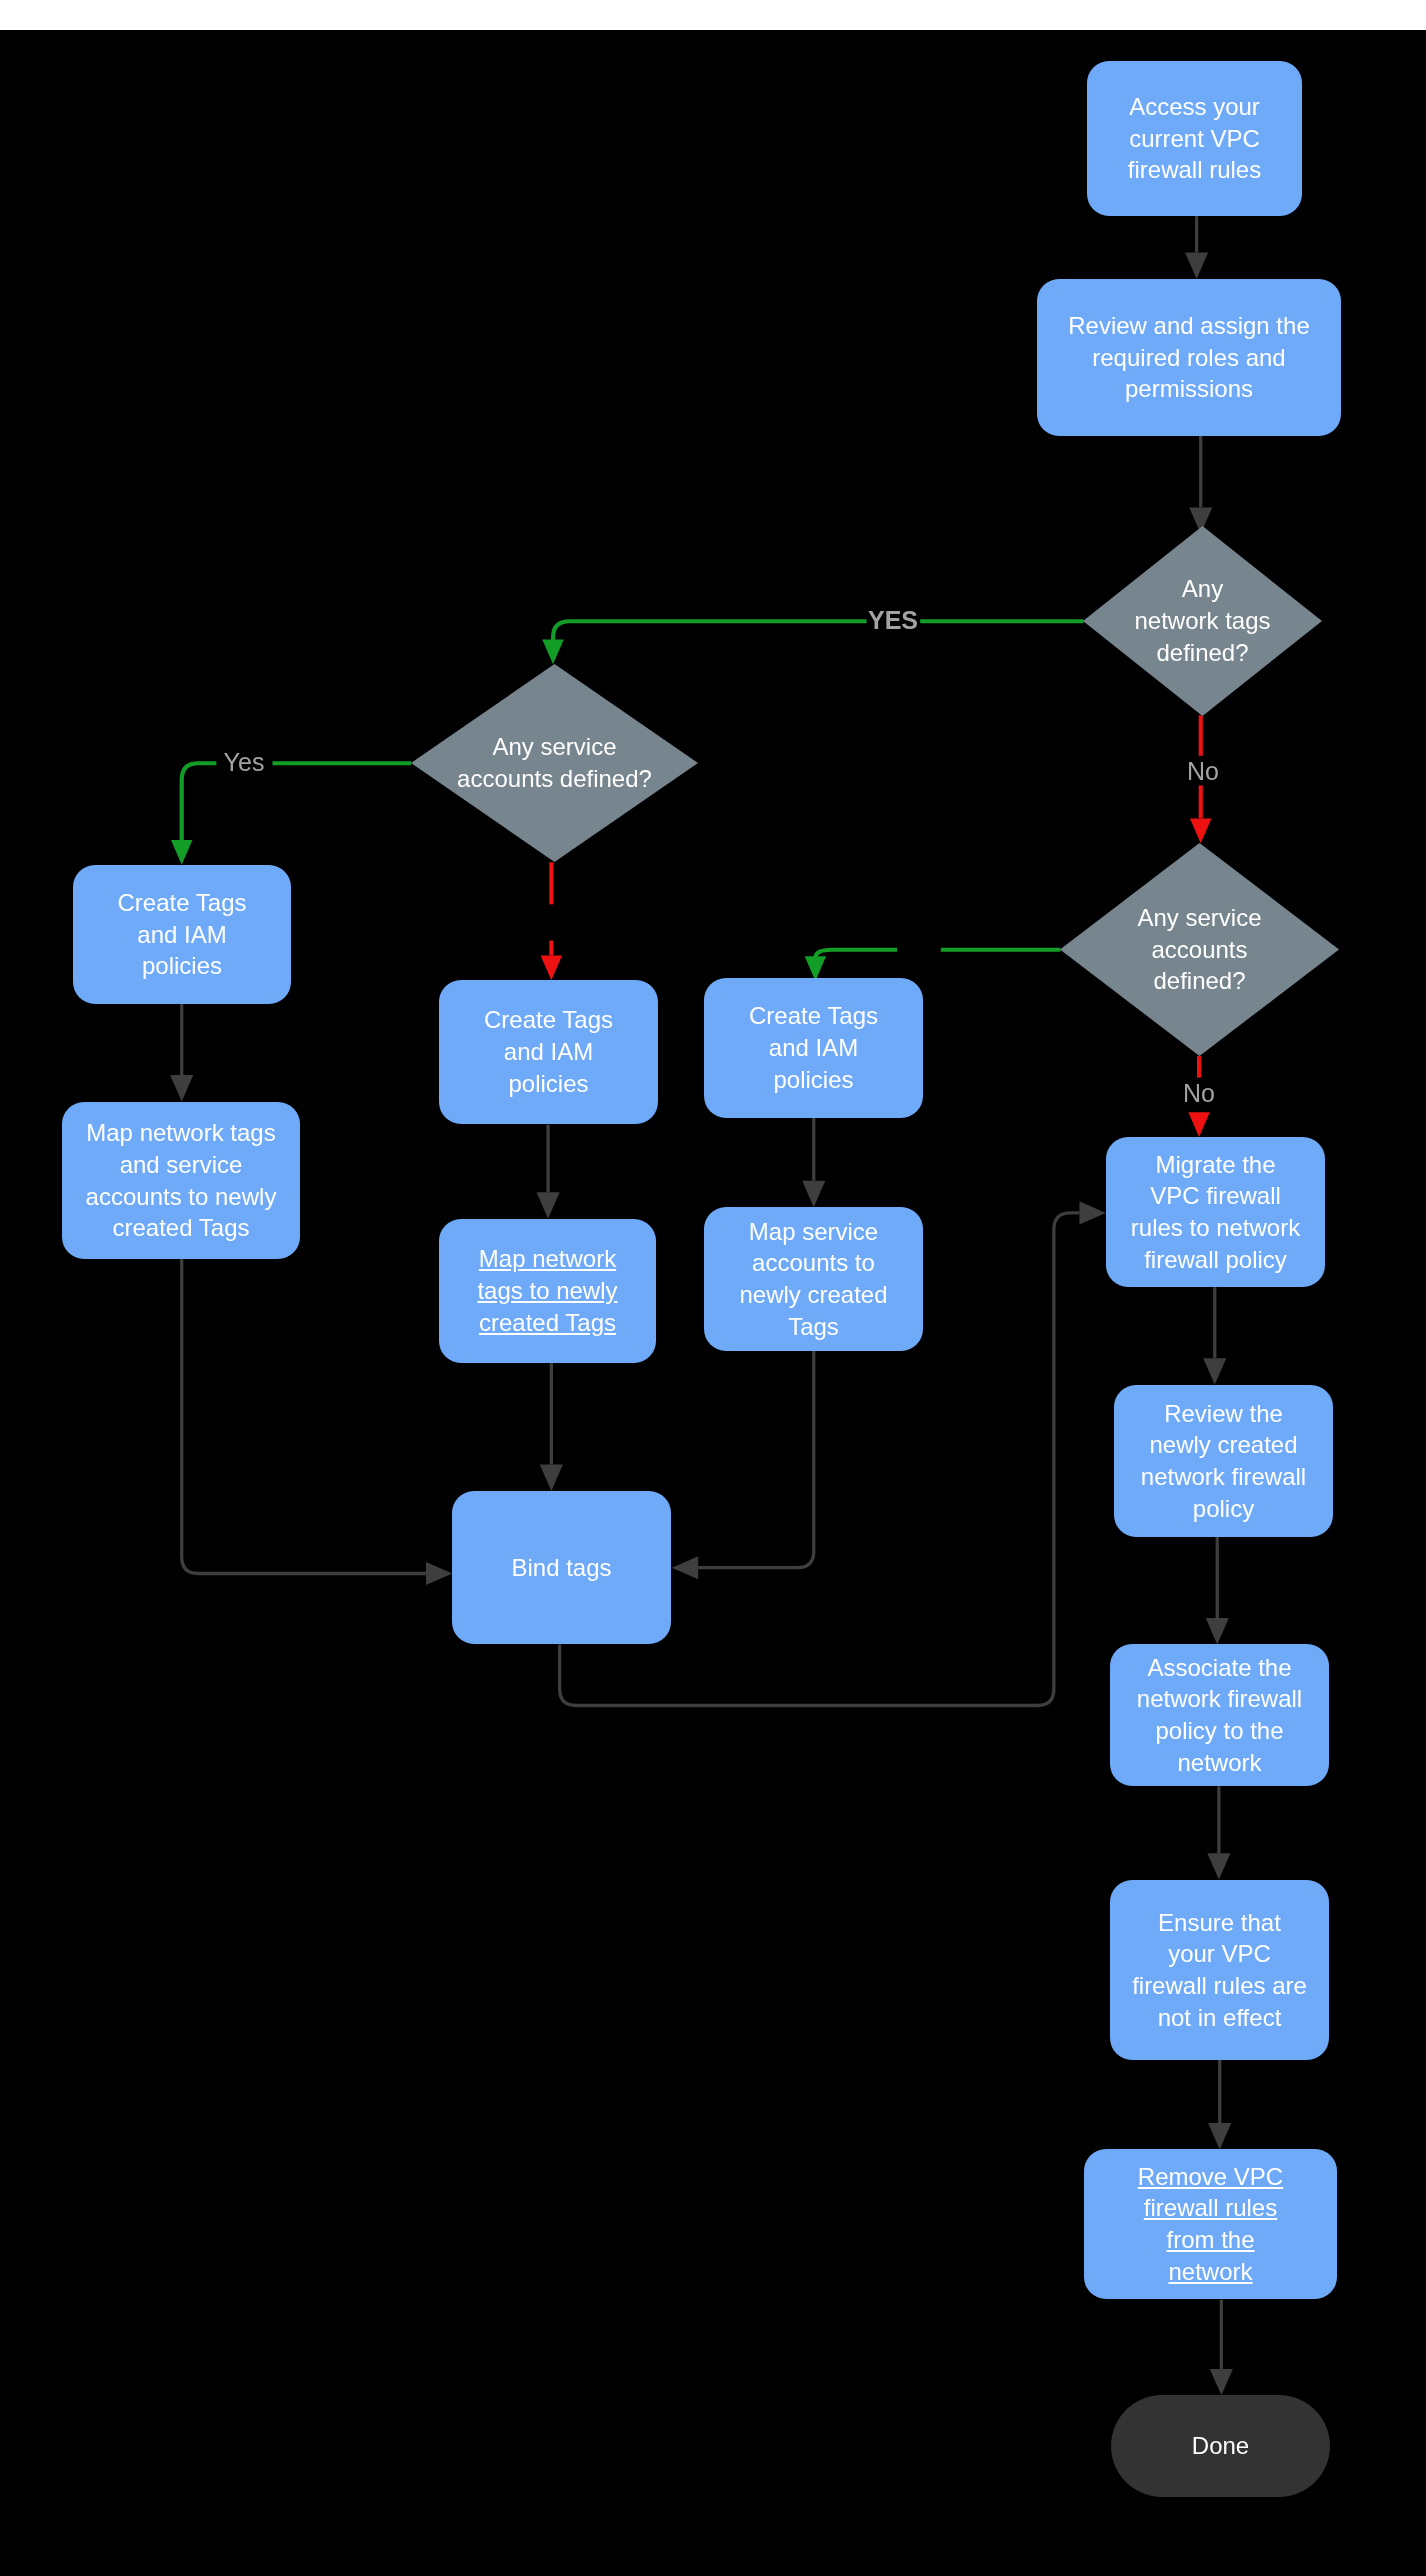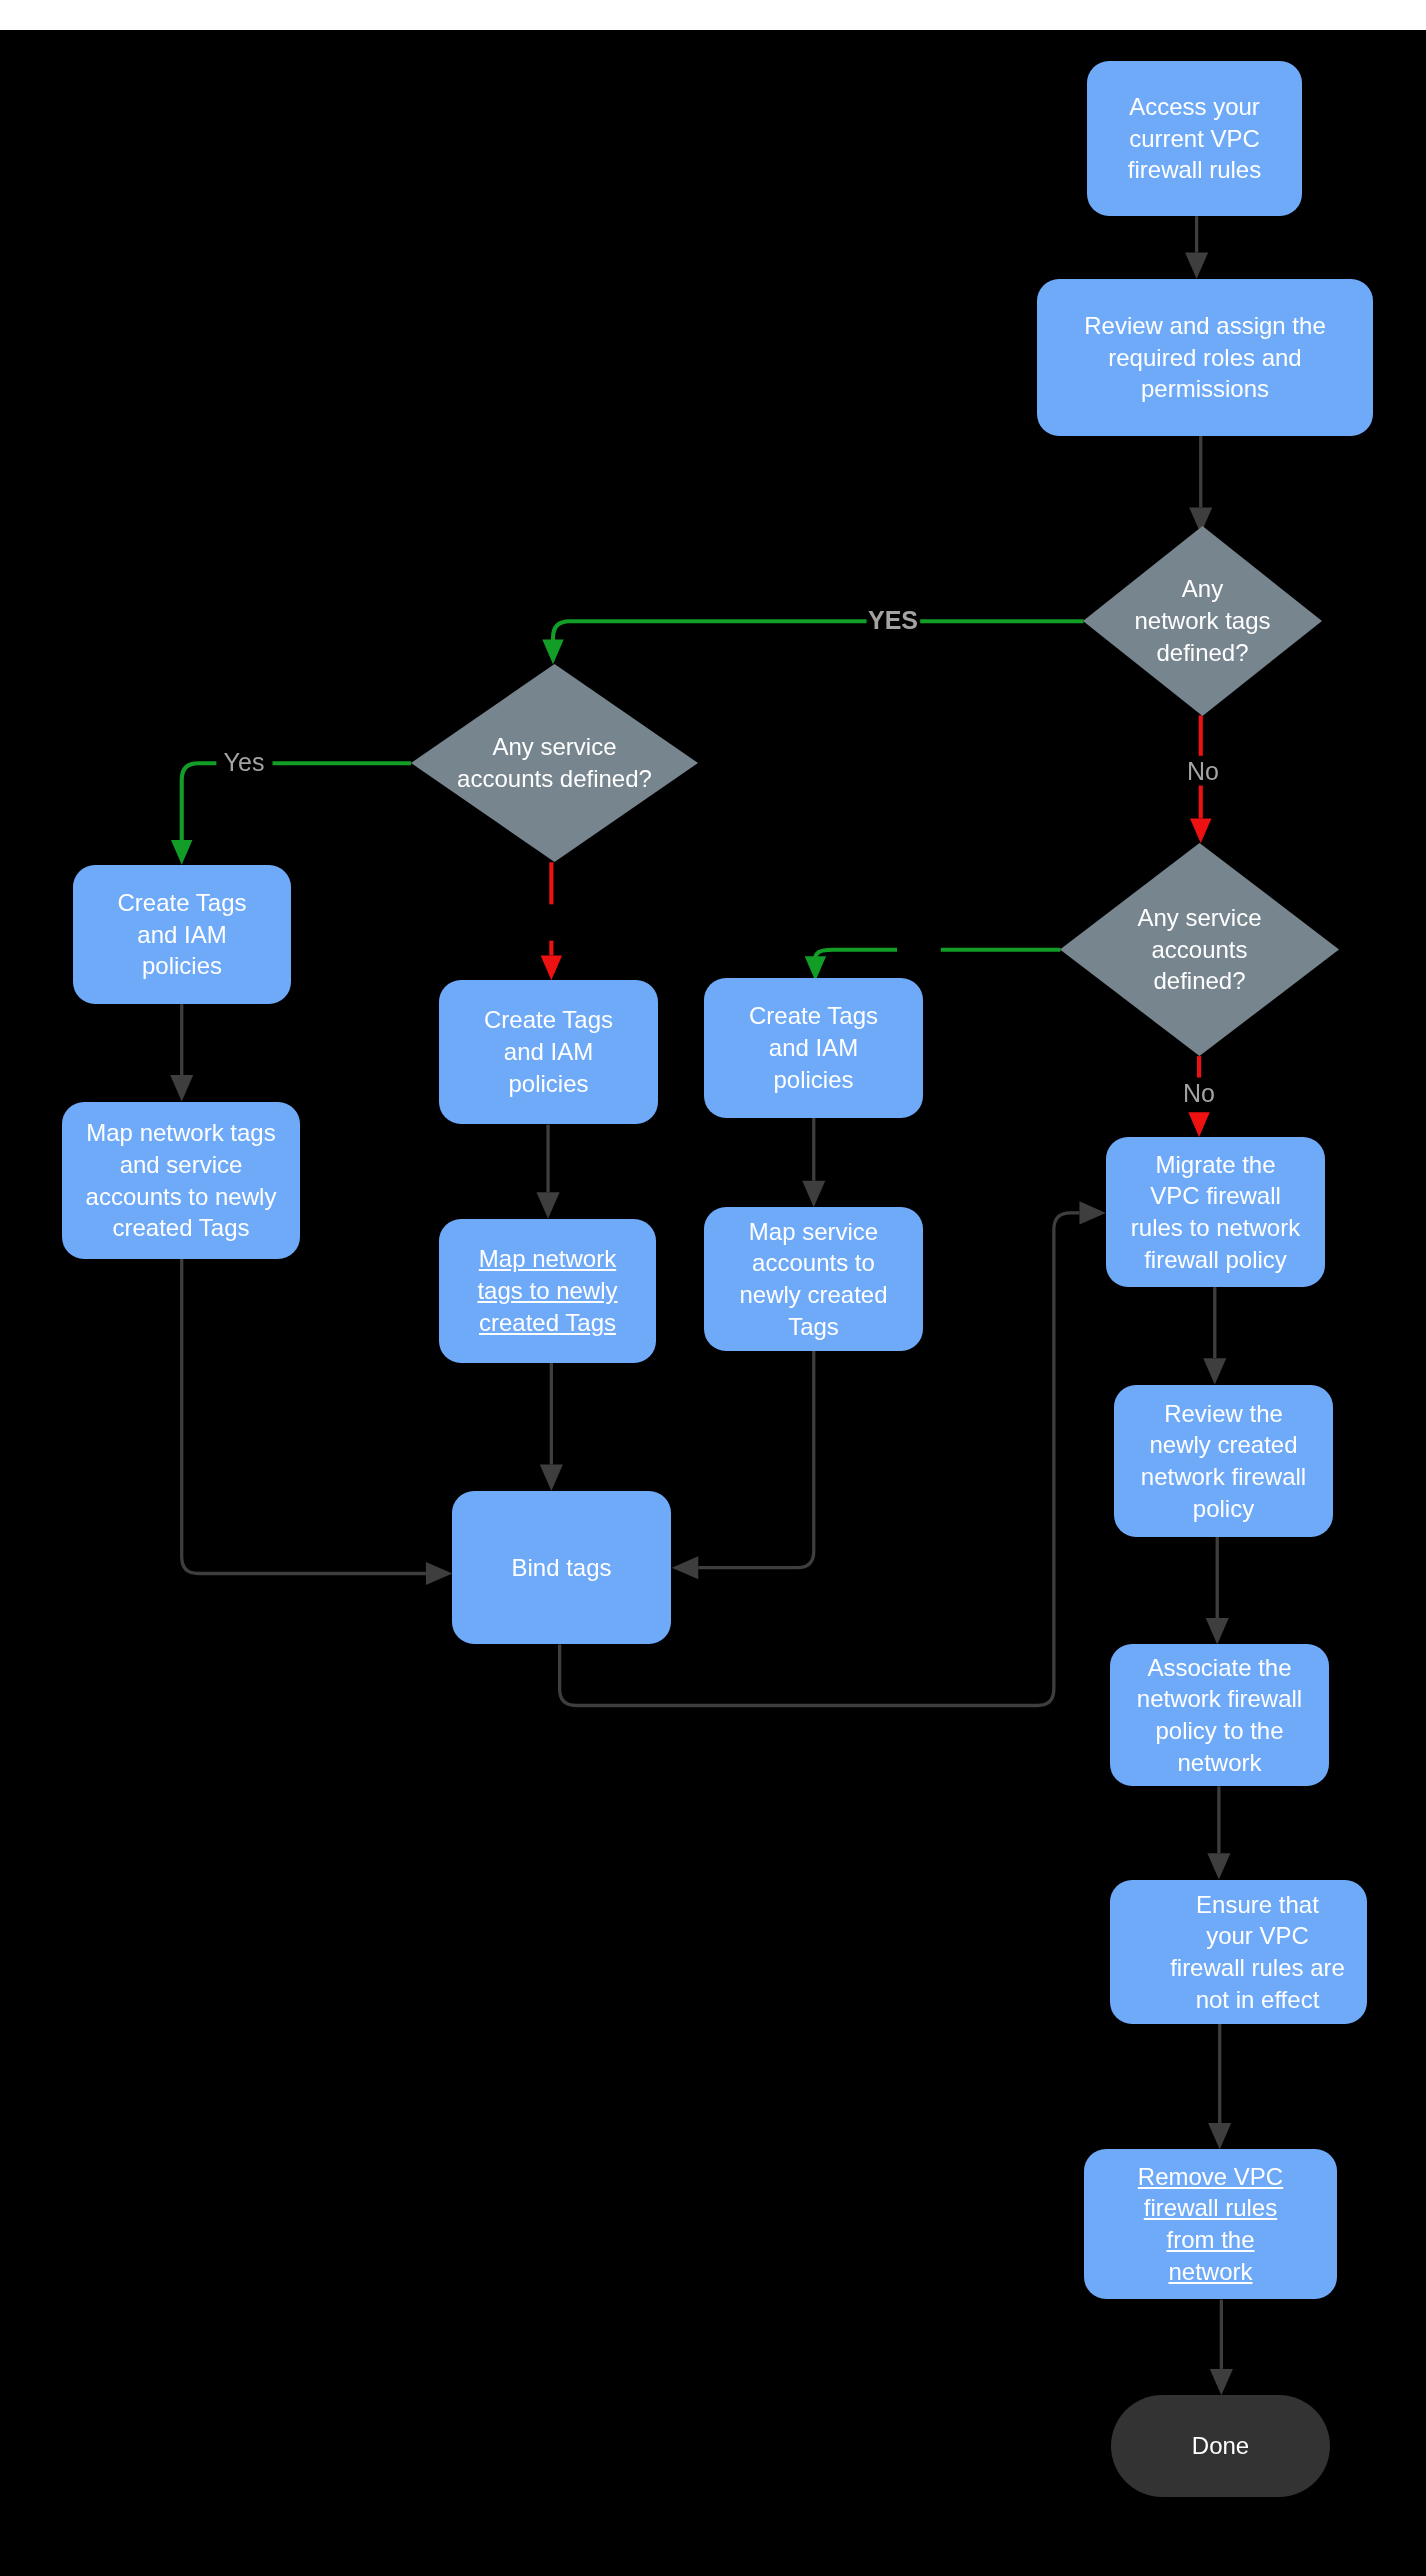--- a/index.html
+++ b/index.html
@@ -75,21 +75,21 @@
     <path class="edge-red" d="M 668 1045 V 1096"></path>
     <path class="edge-red" d="M 668 1140 V 1158"></path>
     <polygon class="ah-red" points="655,1158 681,1158 668,1188"></polygon>
     <path class="edge-red" d="M 1453 1280 V 1306"></path>
     <polygon class="ah-red" points="1440,1348 1466,1348 1453,1378"></polygon>
   </svg>
 
   <div class="node process" style="left:1087px;top:61px;width:215px;height:155px;">Access your
 current VPC
 firewall rules</div>
-  <div class="node process" style="left:1037px;top:279px;width:336px;height:157px;">Review and assign the
+  <div class="node process" style="left:1037px;top:279px;width:304px;height:157px;">Review and assign the
 required roles and
 permissions</div>
 
   <div class="node decision" style="left:1083px;top:526px;width:239px;height:190px;">Any
 network tags
 defined?</div>
   <div class="node decision" style="left:411px;top:664px;width:287px;height:198px;">Any service
 accounts defined?</div>
   <div class="node decision" style="left:1060px;top:843px;width:279px;height:213px;">Any service
 accounts
@@ -125,21 +125,21 @@
 rules to network
 firewall policy</div>
   <div class="node process" style="left:1106px;top:1385px;width:219px;height:152px;margin-left:8px;">Review the
 newly created
 network firewall
 policy</div>
   <div class="node process" style="left:1110px;top:1644px;width:219px;height:142px;">Associate the
 network firewall
 policy to the
 network</div>
-  <div class="node process" style="left:1110px;top:1880px;width:219px;height:144px;padding-left:38px;">Ensure that
+  <div class="node process" style="left:1110px;top:1880px;width:219px;height:180px;">Ensure that
 your VPC
 firewall rules are
 not in effect</div>
   <div class="node process" style="left:1084px;top:2149px;width:253px;height:150px;text-decoration:underline;">Remove  VPC
 firewall rules
 from the
 network</div>
   <div class="node terminal" style="left:1111px;top:2395px;width:219px;height:102px;">Done</div>
 
   <div class="edge-label caps" style="left:893px;top:620px;">YES</div>

